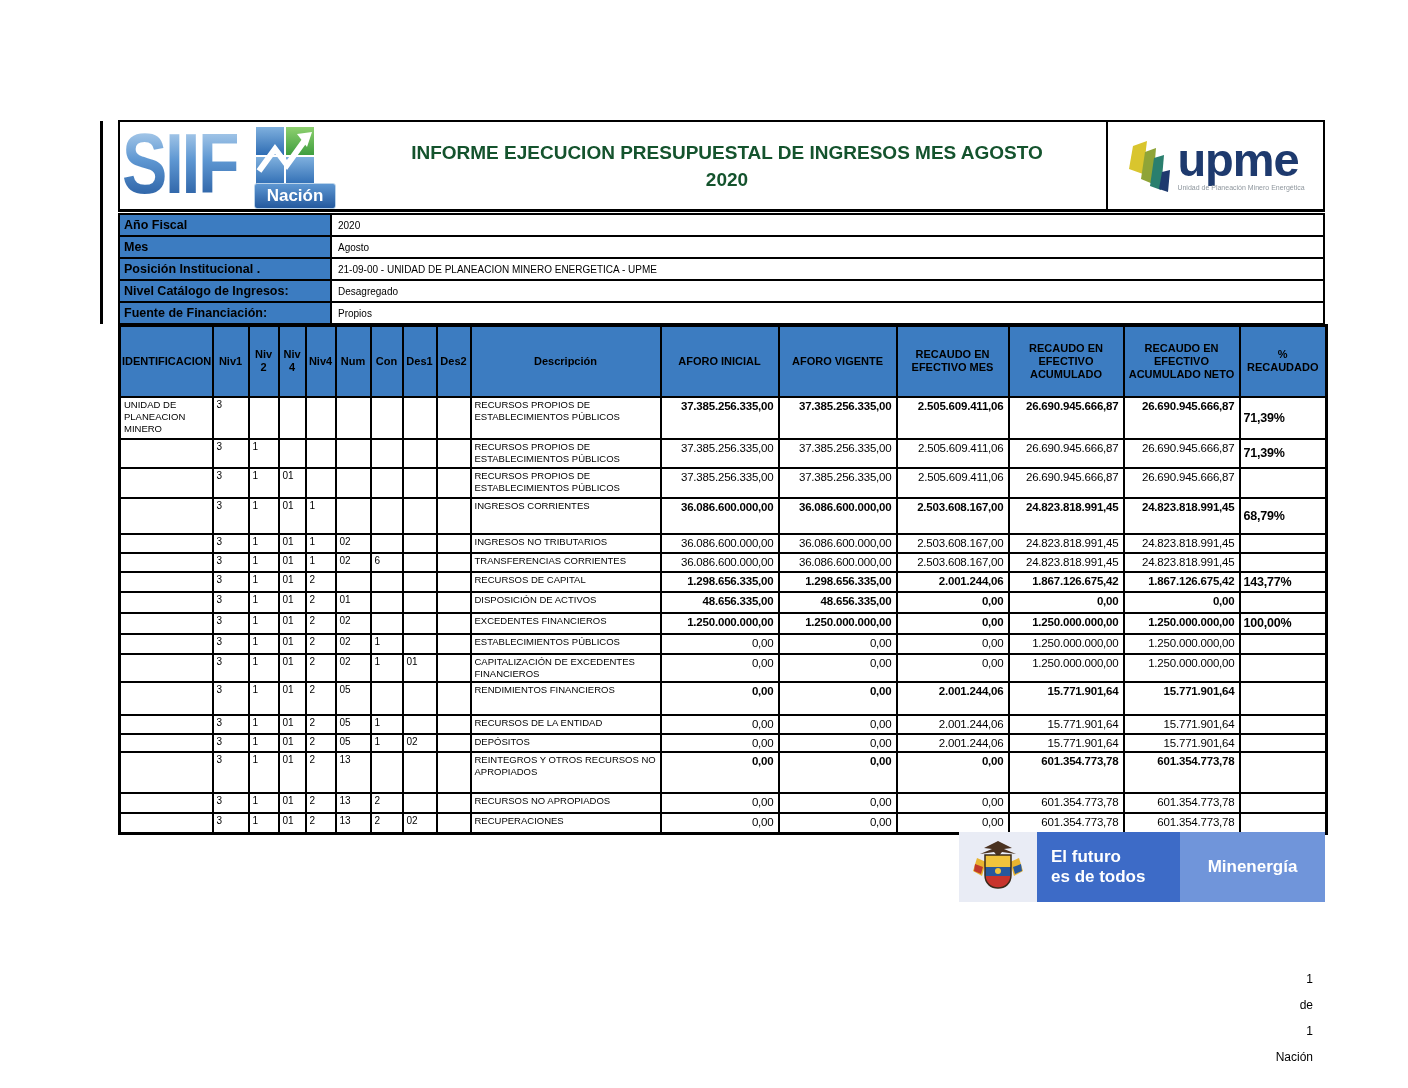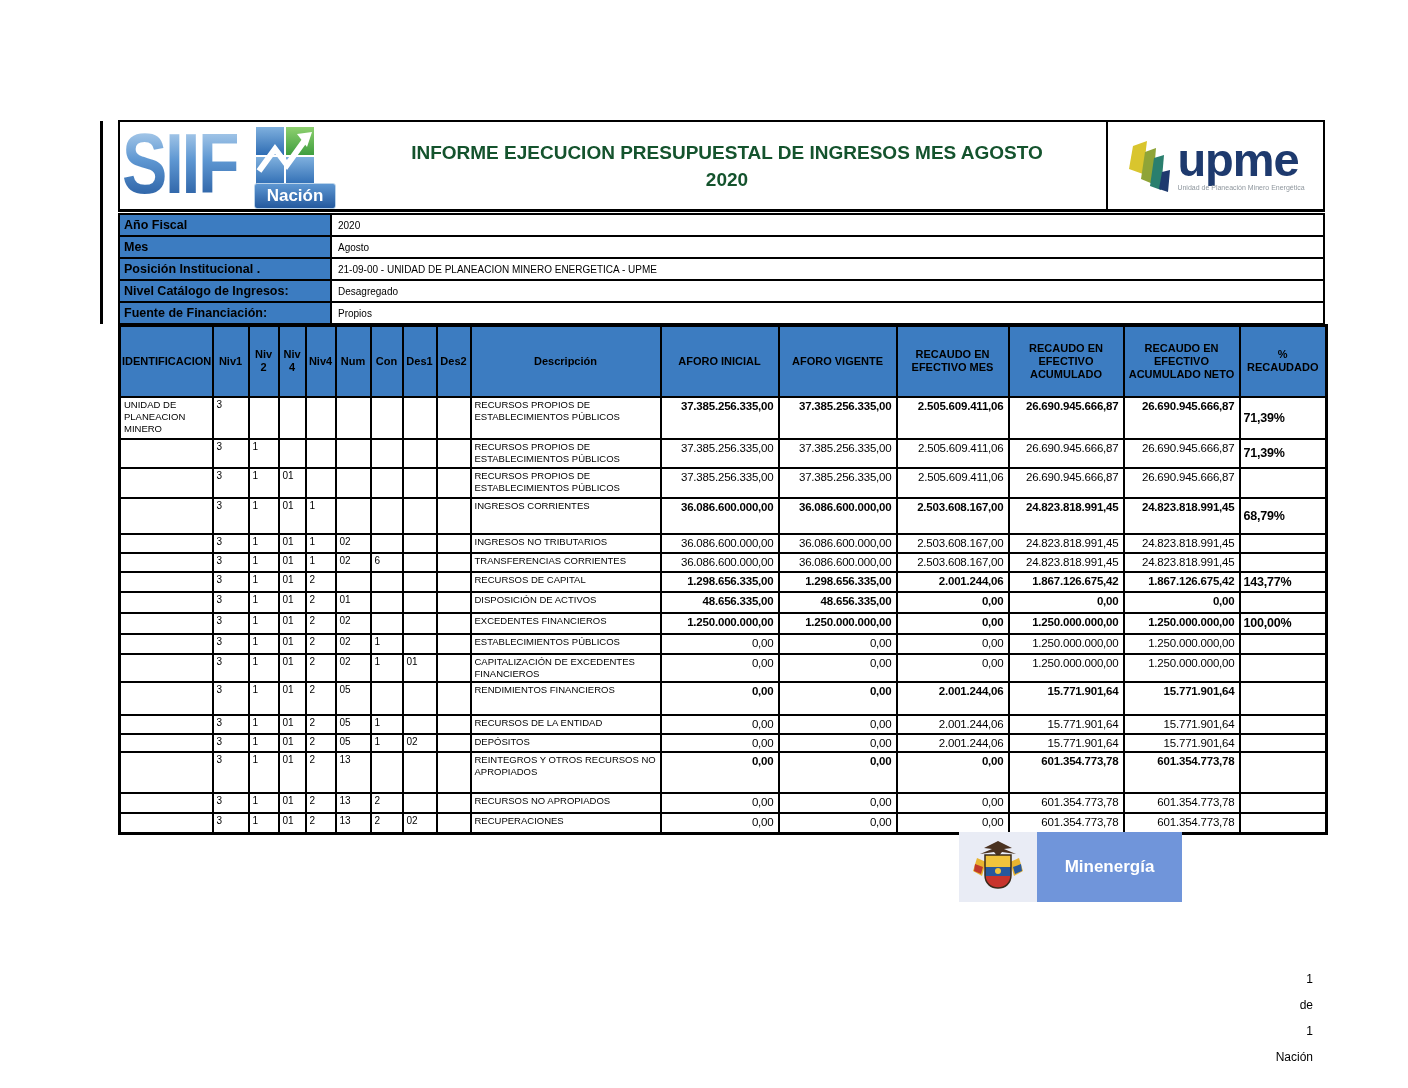--- a/index.html
+++ b/index.html
@@ -507,20 +507,24 @@
         </clipPath>
         <g clip-path="url(#shieldClip)">
           <rect x="14" y="17" width="26" height="12" fill="#F0C43C"></rect>
           <rect x="14" y="29" width="26" height="9" fill="#27589C"></rect>
           <rect x="14" y="38" width="26" height="14" fill="#C8342C"></rect>
           <circle cx="27" cy="33" r="3" fill="#F0C43C"></circle>
         </g>
         <path d="M14 17 h26 v20 c0 9 -6.5 13 -13 13 c-6.5 0 -13 -4 -13 -13 Z" fill="none" stroke="#3a2a1a" stroke-width="1.5"></path>
       </svg>
     </div>
+    <div class="gov-slogan">
+      <div>El futuro</div>
+      <div>es de todos</div>
+    </div>
     <div class="gov-ministry">Minenergía</div>
   </div>
 
   <div class="page-num">
     <div>1</div>
     <div>de</div>
     <div>1</div>
     <div>Nación</div>
   </div>
 

